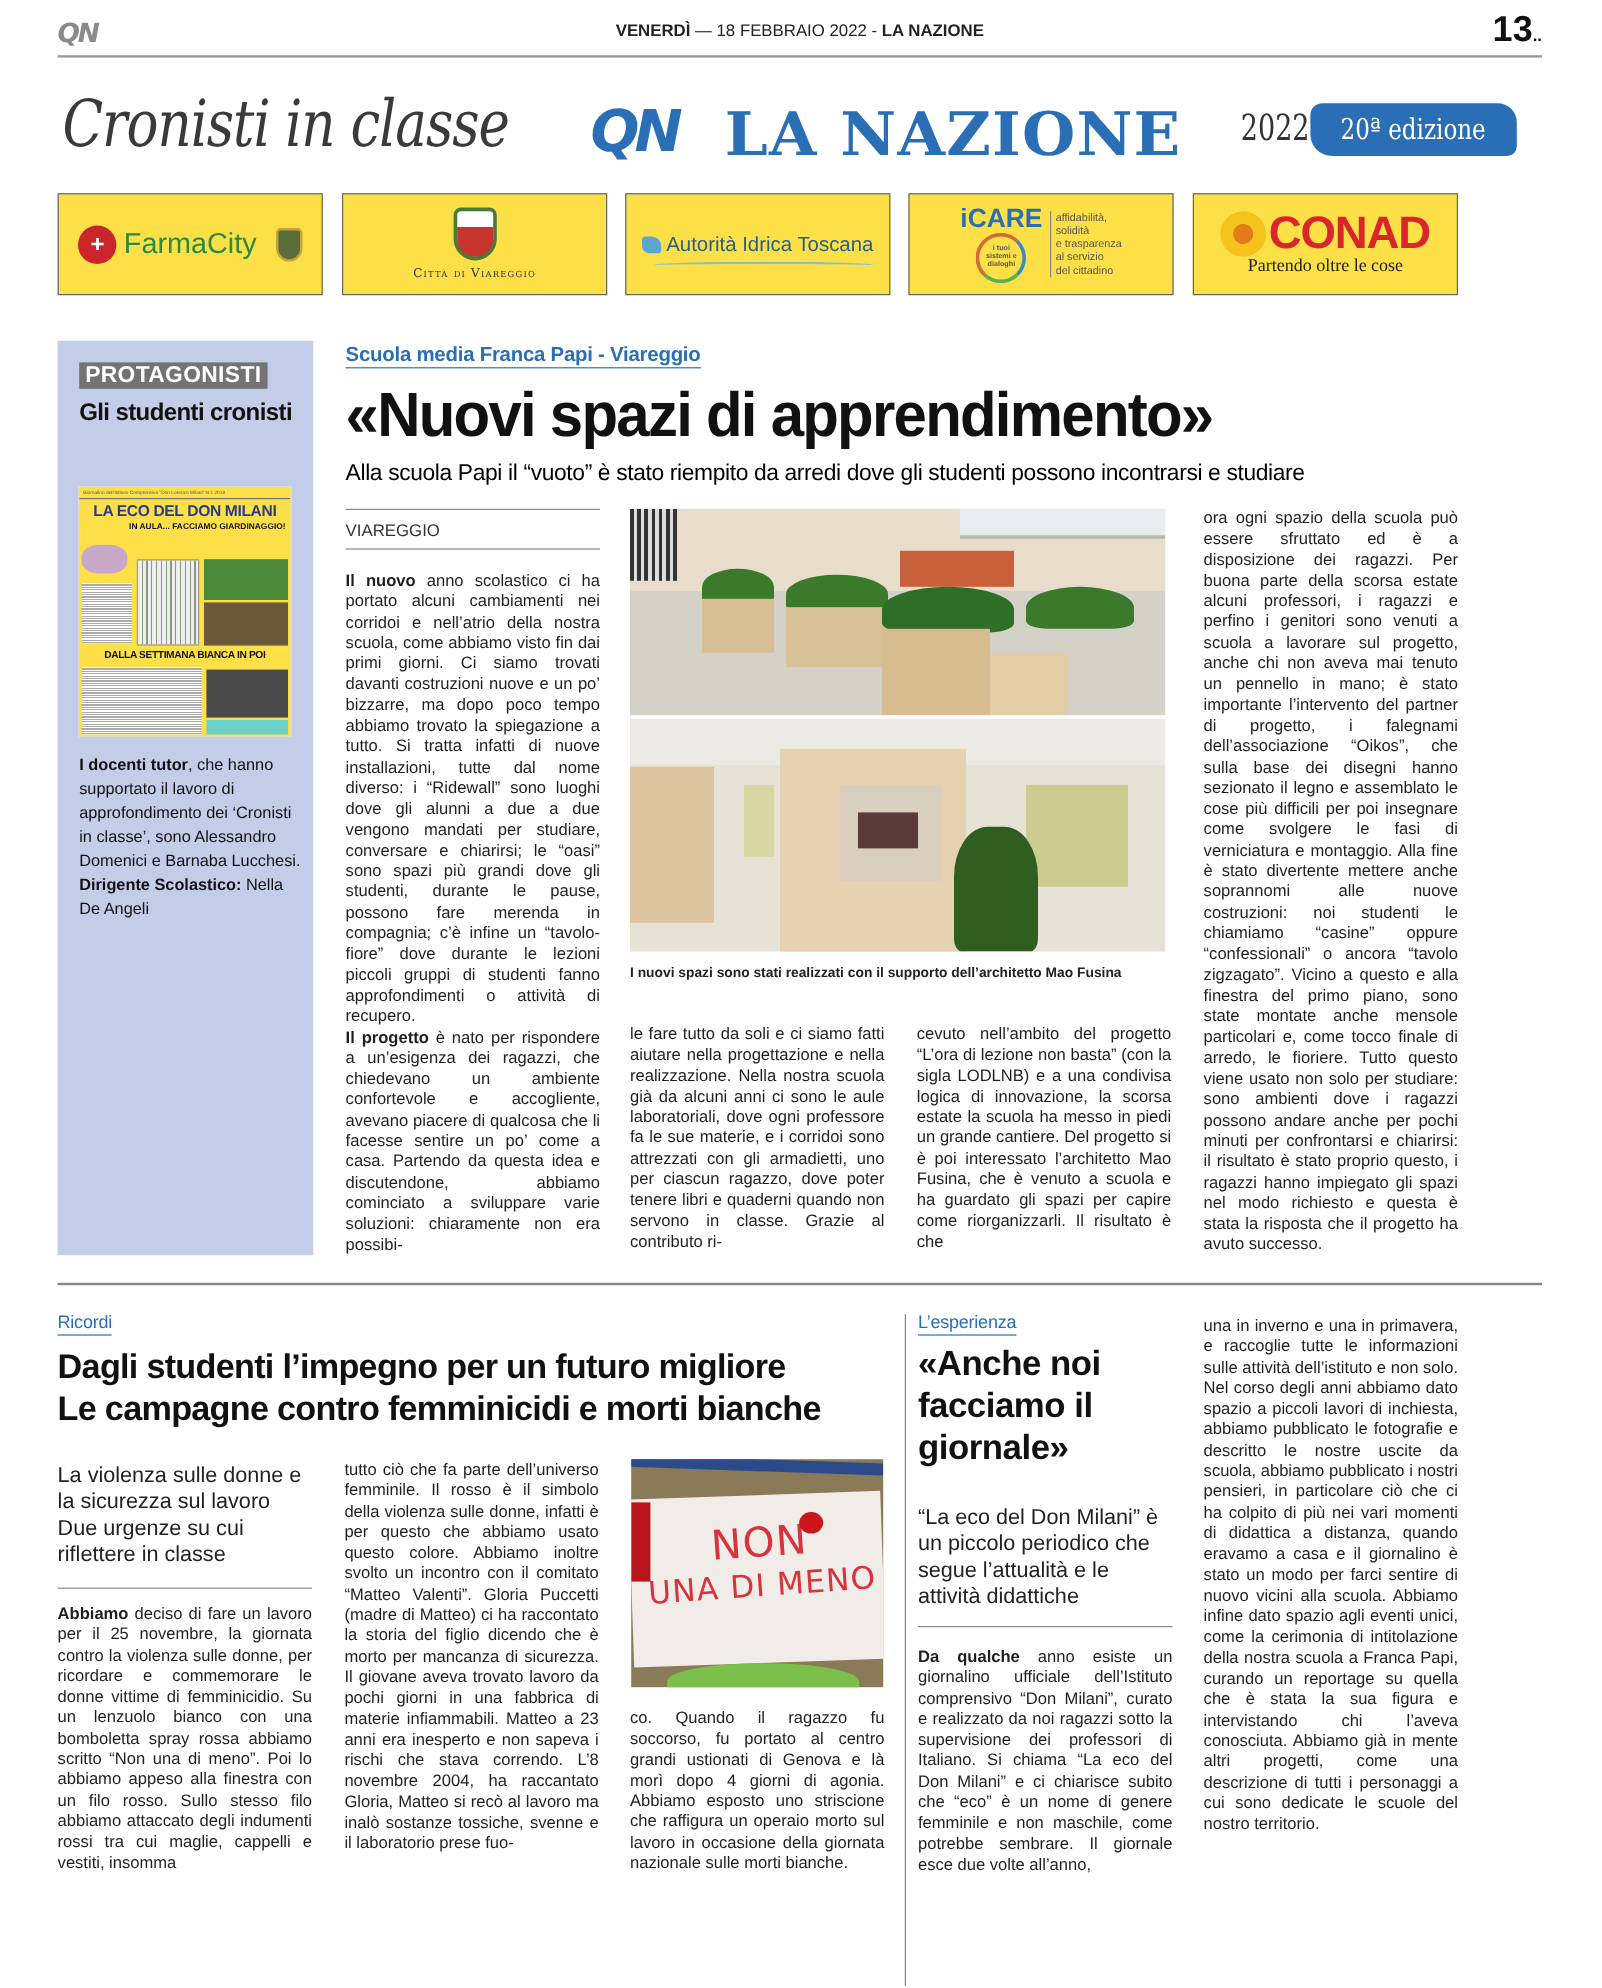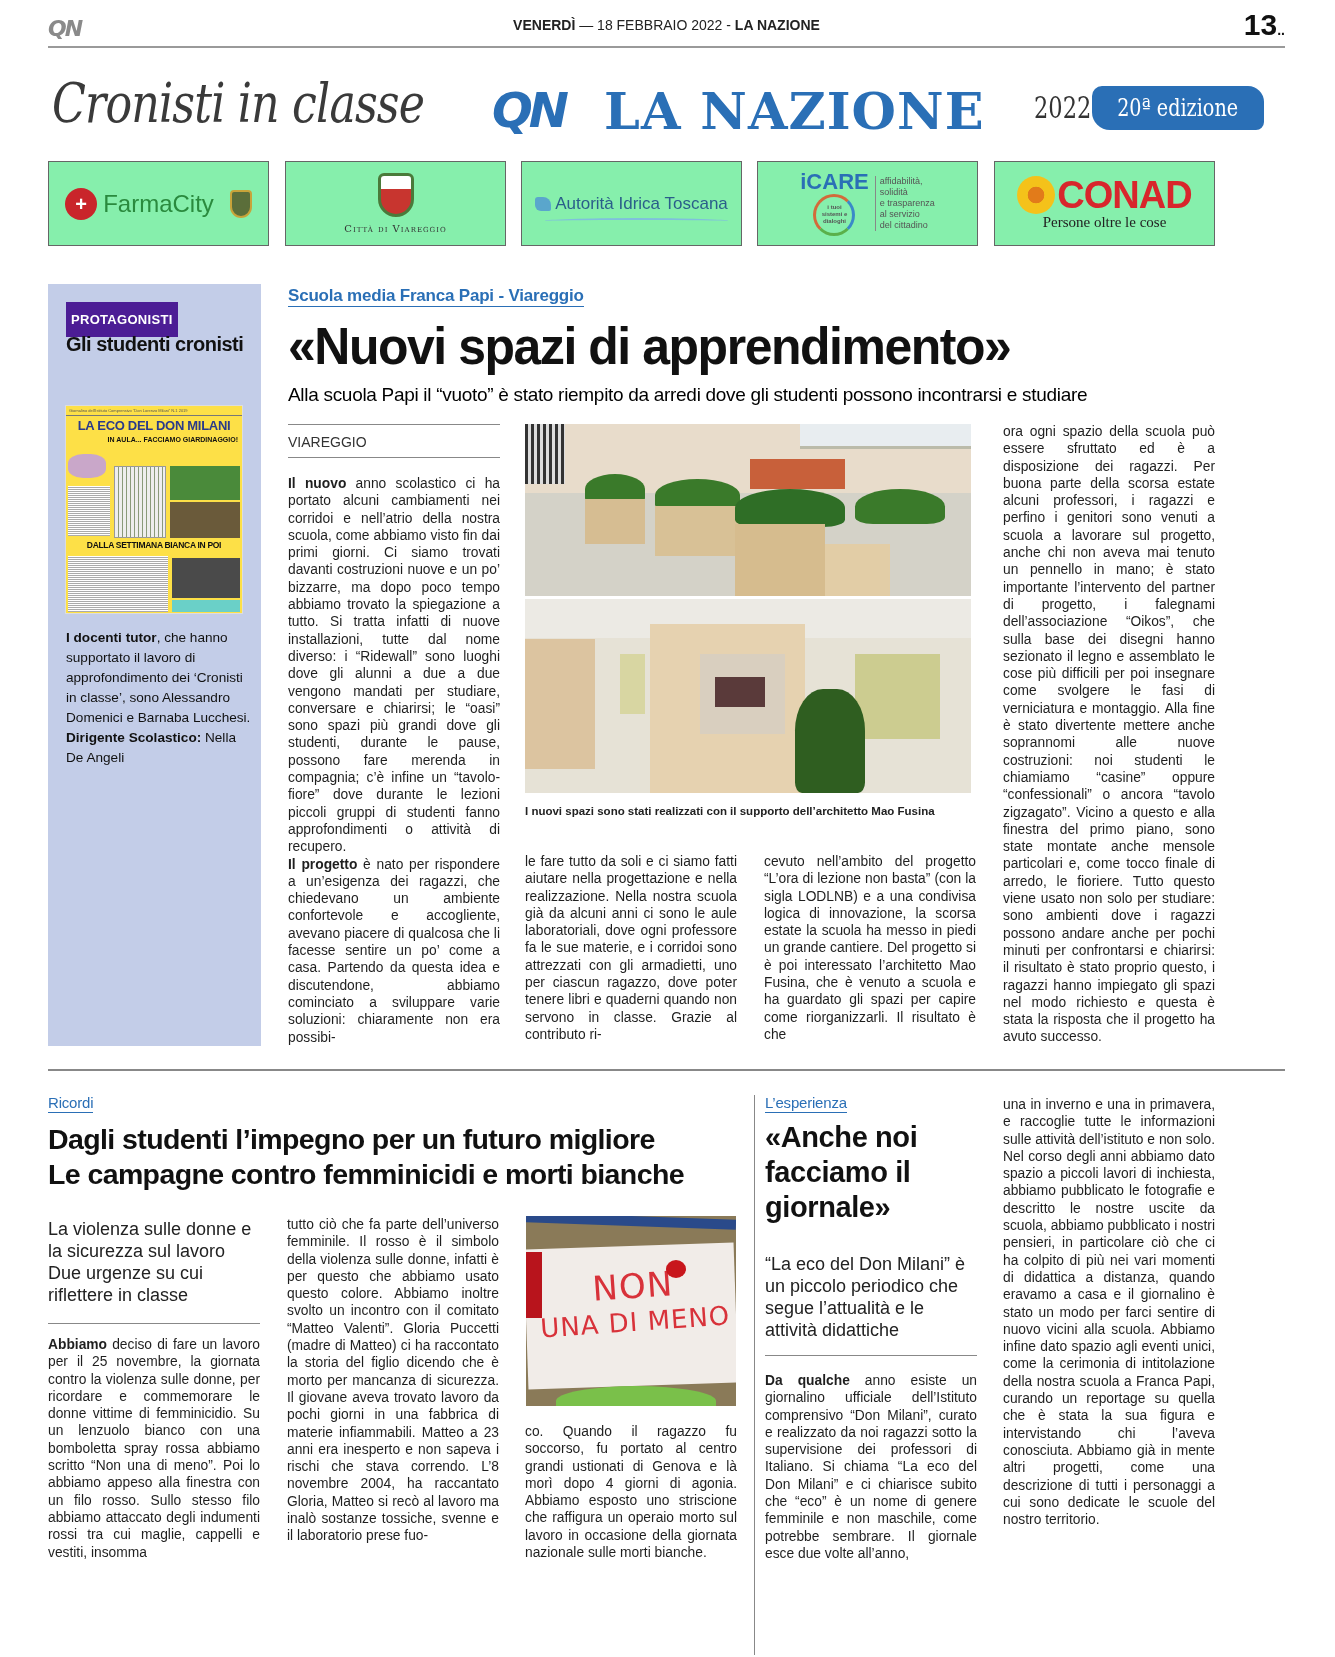--- a/index.html
+++ b/index.html
@@ -17,21 +17,21 @@
   
   .banner { left: 48px; top: 72px; width: 1237px; height: 72px; }
   .cronisti { left: 4px; top: 0; font-family: "DejaVu Serif", serif; font-size: 54px; color: #3a3a3a; font-style: italic; letter-spacing: -1px; transform: scaleX(0.82); transform-origin: left; white-space: nowrap; }
   .qn-big { left: 444px; top: 10px; font-family: "DejaVu Sans", sans-serif; font-weight: bold; font-style: italic; font-size: 48px; color: #2a6fb6; letter-spacing: -4px; }
   .nazione-big { left: 556px; top: 10px; font-family: "DejaVu Serif", serif; font-weight: bold; font-size: 50px; color: #2a6fb6; letter-spacing: 1px; transform: scaleX(1.02); transform-origin:left; white-space: nowrap; }
   .year { left: 986px; top: 18px; font-family: "DejaVu Serif", serif; font-size: 30px; color: #333; transform: scaleX(0.75); transform-origin:left; }
   .edizione { left: 1044px; top: 14px; width: 172px; height: 44px; background: #2a6fb6; border-radius: 10px 16px 8px 18px; color: #fff; font-family: "DejaVu Serif", serif; font-size: 24px; text-align: center; line-height: 44px; }
   .edizione span { display:inline-block; transform: scaleX(0.8); }
 
   
-  .sponsor { top: 161px; width: 221px; height: 85px; border: 1.5px solid #666; background: #86efac; display: flex; align-items: center; justify-content: center; }
+  .sponsor { top: 161px; width: 221px; height: 85px; border: 1.5px solid #666; background: #fde047; display: flex; align-items: center; justify-content: center; }
   .farma { color: #2a8a3e; font-size: 24px; font-family: "Liberation Sans", sans-serif; display:flex; align-items:center; gap:6px; }
   .farma .cross { width: 32px; height: 32px; border-radius: 50%; background: #c9252b; color: #fff; font-weight: bold; text-align: center; line-height: 32px; font-size: 20px; }
   .crest { width: 22px; height: 28px; background: #5b6e3a; border-radius: 4px 4px 11px 11px; border: 2px solid #c8a33a; display:inline-block; }
   .crest.big { width: 36px; height: 44px; background: linear-gradient(#fff 0 35%, #c8352f 35% 100%); border: 3px solid #4a7a3a; border-radius: 6px 6px 18px 18px; position:relative; }
   .viareggio { flex-direction: column; gap: 6px; }
   .viareggio .label { font-family: "DejaVu Serif", serif; font-size: 10px; letter-spacing: 1px; color: #333; font-variant: small-caps; }
   .ait { font-family: "Liberation Sans", sans-serif; font-size: 17px; color: #2a5e8a; position: relative; }
   .ait::before { content:""; display:inline-block; width:16px; height:14px; background:#5aa6cc; margin-right:4px; border-radius: 3px 8px 2px 6px; vertical-align: middle;}
   .ait .wave { position:absolute; left: 10px; right: 0; bottom: -10px; height: 6px; border-top: 2px solid #7fc0dc; border-radius: 50%; }
   .icare { display:flex; gap: 6px; align-items: flex-start; }
@@ -39,21 +39,21 @@
   .icare .ring { width: 42px; height: 42px; border-radius: 50%; border: 3px solid #d36a3a; border-right-color:#3a8ac8; border-bottom-color:#5ab04a; margin: 2px auto 0; font-size: 6px; color: #555; display:flex; align-items:center; justify-content:center; text-align:center; line-height: 7px; }
   .icare .txt { font-size: 9px; color: #555; line-height: 11px; border-left: 1px solid #888; padding-left: 4px; margin-top: 4px; }
   .conad { flex-direction: column; }
   .conad .row { display:flex; align-items:flex-end; gap:2px; }
   .conad .flower { width: 38px; height: 38px; border-radius: 50%; background: radial-gradient(circle, #e27b1a 0 30%, #f4c21a 32% 100%); }
   .conad .word { color: #d8262c; font-size: 38px; font-weight: bold; font-family: "Liberation Sans", sans-serif; letter-spacing: -1px; line-height: 38px; }
   .conad .tag { font-size: 15px; color: #222; font-family: "Liberation Serif", serif; }
 
   
   .sidebar { left: 48px; top: 284px; width: 213px; height: 762px; background: #c3cde8; }
-  .tag-badge { left: 18px; top: 18px; background: #4c1d95; color: #fff; font-weight: bold; font-size: 13px; padding: 10px 5px; letter-spacing: .3px; }
+  .tag-badge { left: 18px; top: 18px; background: #737373; color: #fff; font-weight: bold; font-size: 19px; padding: 0 5px; letter-spacing: .3px; }
   .side-title { left: 18px; top: 48px; width: 180px; font-size: 20px; font-weight: bold; line-height: 25px; color: #111; letter-spacing: -.5px; }
   .side-thumb { left: 17px; top: 121px; width: 178px; height: 209px; background: #fde047; border: 1px solid #ddd; overflow: hidden; }
   .side-thumb .mast { font-size: 4px; color:#555; padding: 2px 3px; border-bottom: 1px solid #777; }
   .side-thumb .t1 { font-size: 13px; font-weight: bold; color: #2a3a8a; text-align: center; letter-spacing: -.3px; margin-top: 2px; }
   .side-thumb .t2 { font-size: 7px; font-weight: bold; color: #111; text-align: right; padding-right: 4px; margin-top: 3px; }
   .side-thumb .t3 { font-size: 8.5px; font-weight: bold; color: #111; text-align: center; position:absolute; top: 134px; width:100%; letter-spacing:-.3px;}
   .thumb-img { position: absolute; }
   .lines { background: repeating-linear-gradient(#fff 0 1px, #aaa 1px 2px); }
   .side-body { left: 18px; top: 344px; width: 190px; font-size: 13.6px; line-height: 20px; color: #111; }
   .side-body b { font-weight: bold; }
@@ -137,21 +137,21 @@
       <div>al servizio</div>
       <div>del cittadino</div>
     </div>
   </div>
 </div>
 <div class="abs sponsor conad" style="left:994px">
   <div class="row">
     <div class="flower"></div>
     <div class="word">CONAD</div>
   </div>
-  <div class="tag">Persone oltre le cose</div>
+  <div class="tag">Partendo oltre le cose</div>
 </div>
 
 <div class="abs sidebar">
   <div class="abs tag-badge">PROTAGONISTI</div>
   <div class="abs side-title">Gli studenti cronisti</div>
   <div class="abs side-thumb">
     <div class="mast">Giornalino dell'Istituto Comprensivo "Don Lorenzo Milani" N.1 2019</div>
     <div class="t1">LA ECO DEL DON MILANI</div>
     <div class="t2">IN AULA... FACCIAMO GIARDINAGGIO!</div>
     <div class="thumb-img" style="left:2px;top:48px;width:38px;height:24px;background:#c9a7c9;border-radius:40%"></div>

